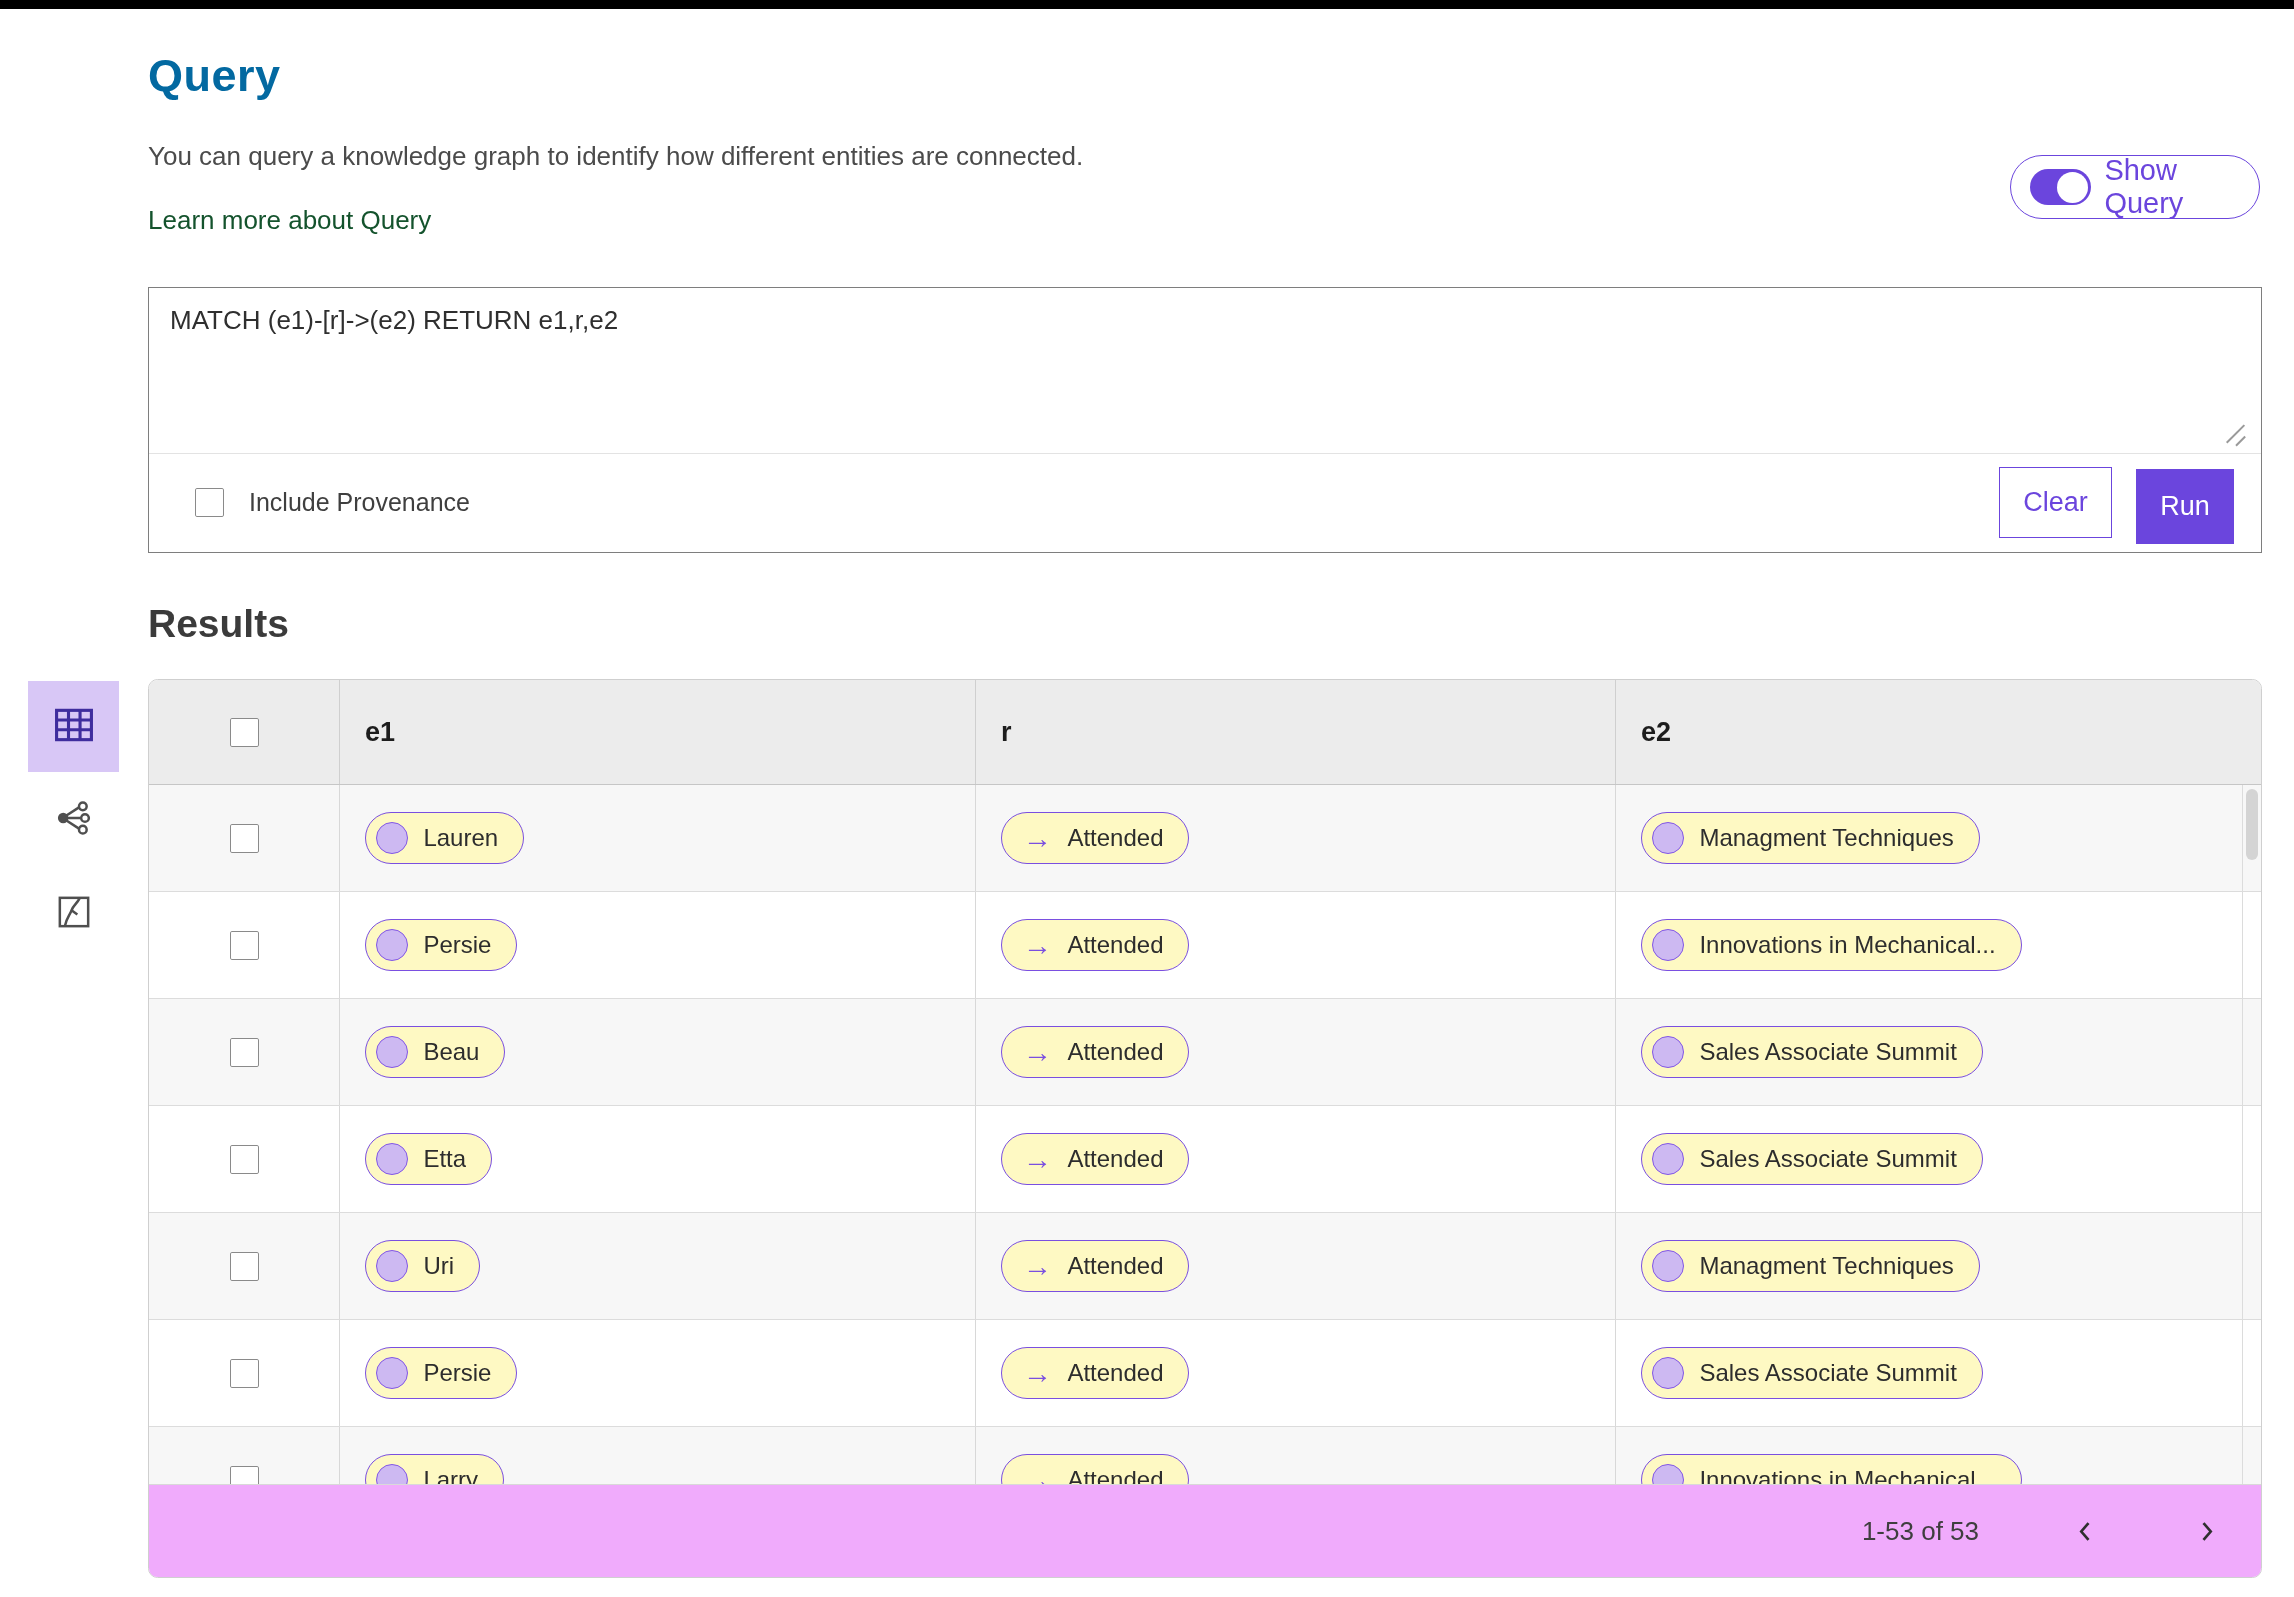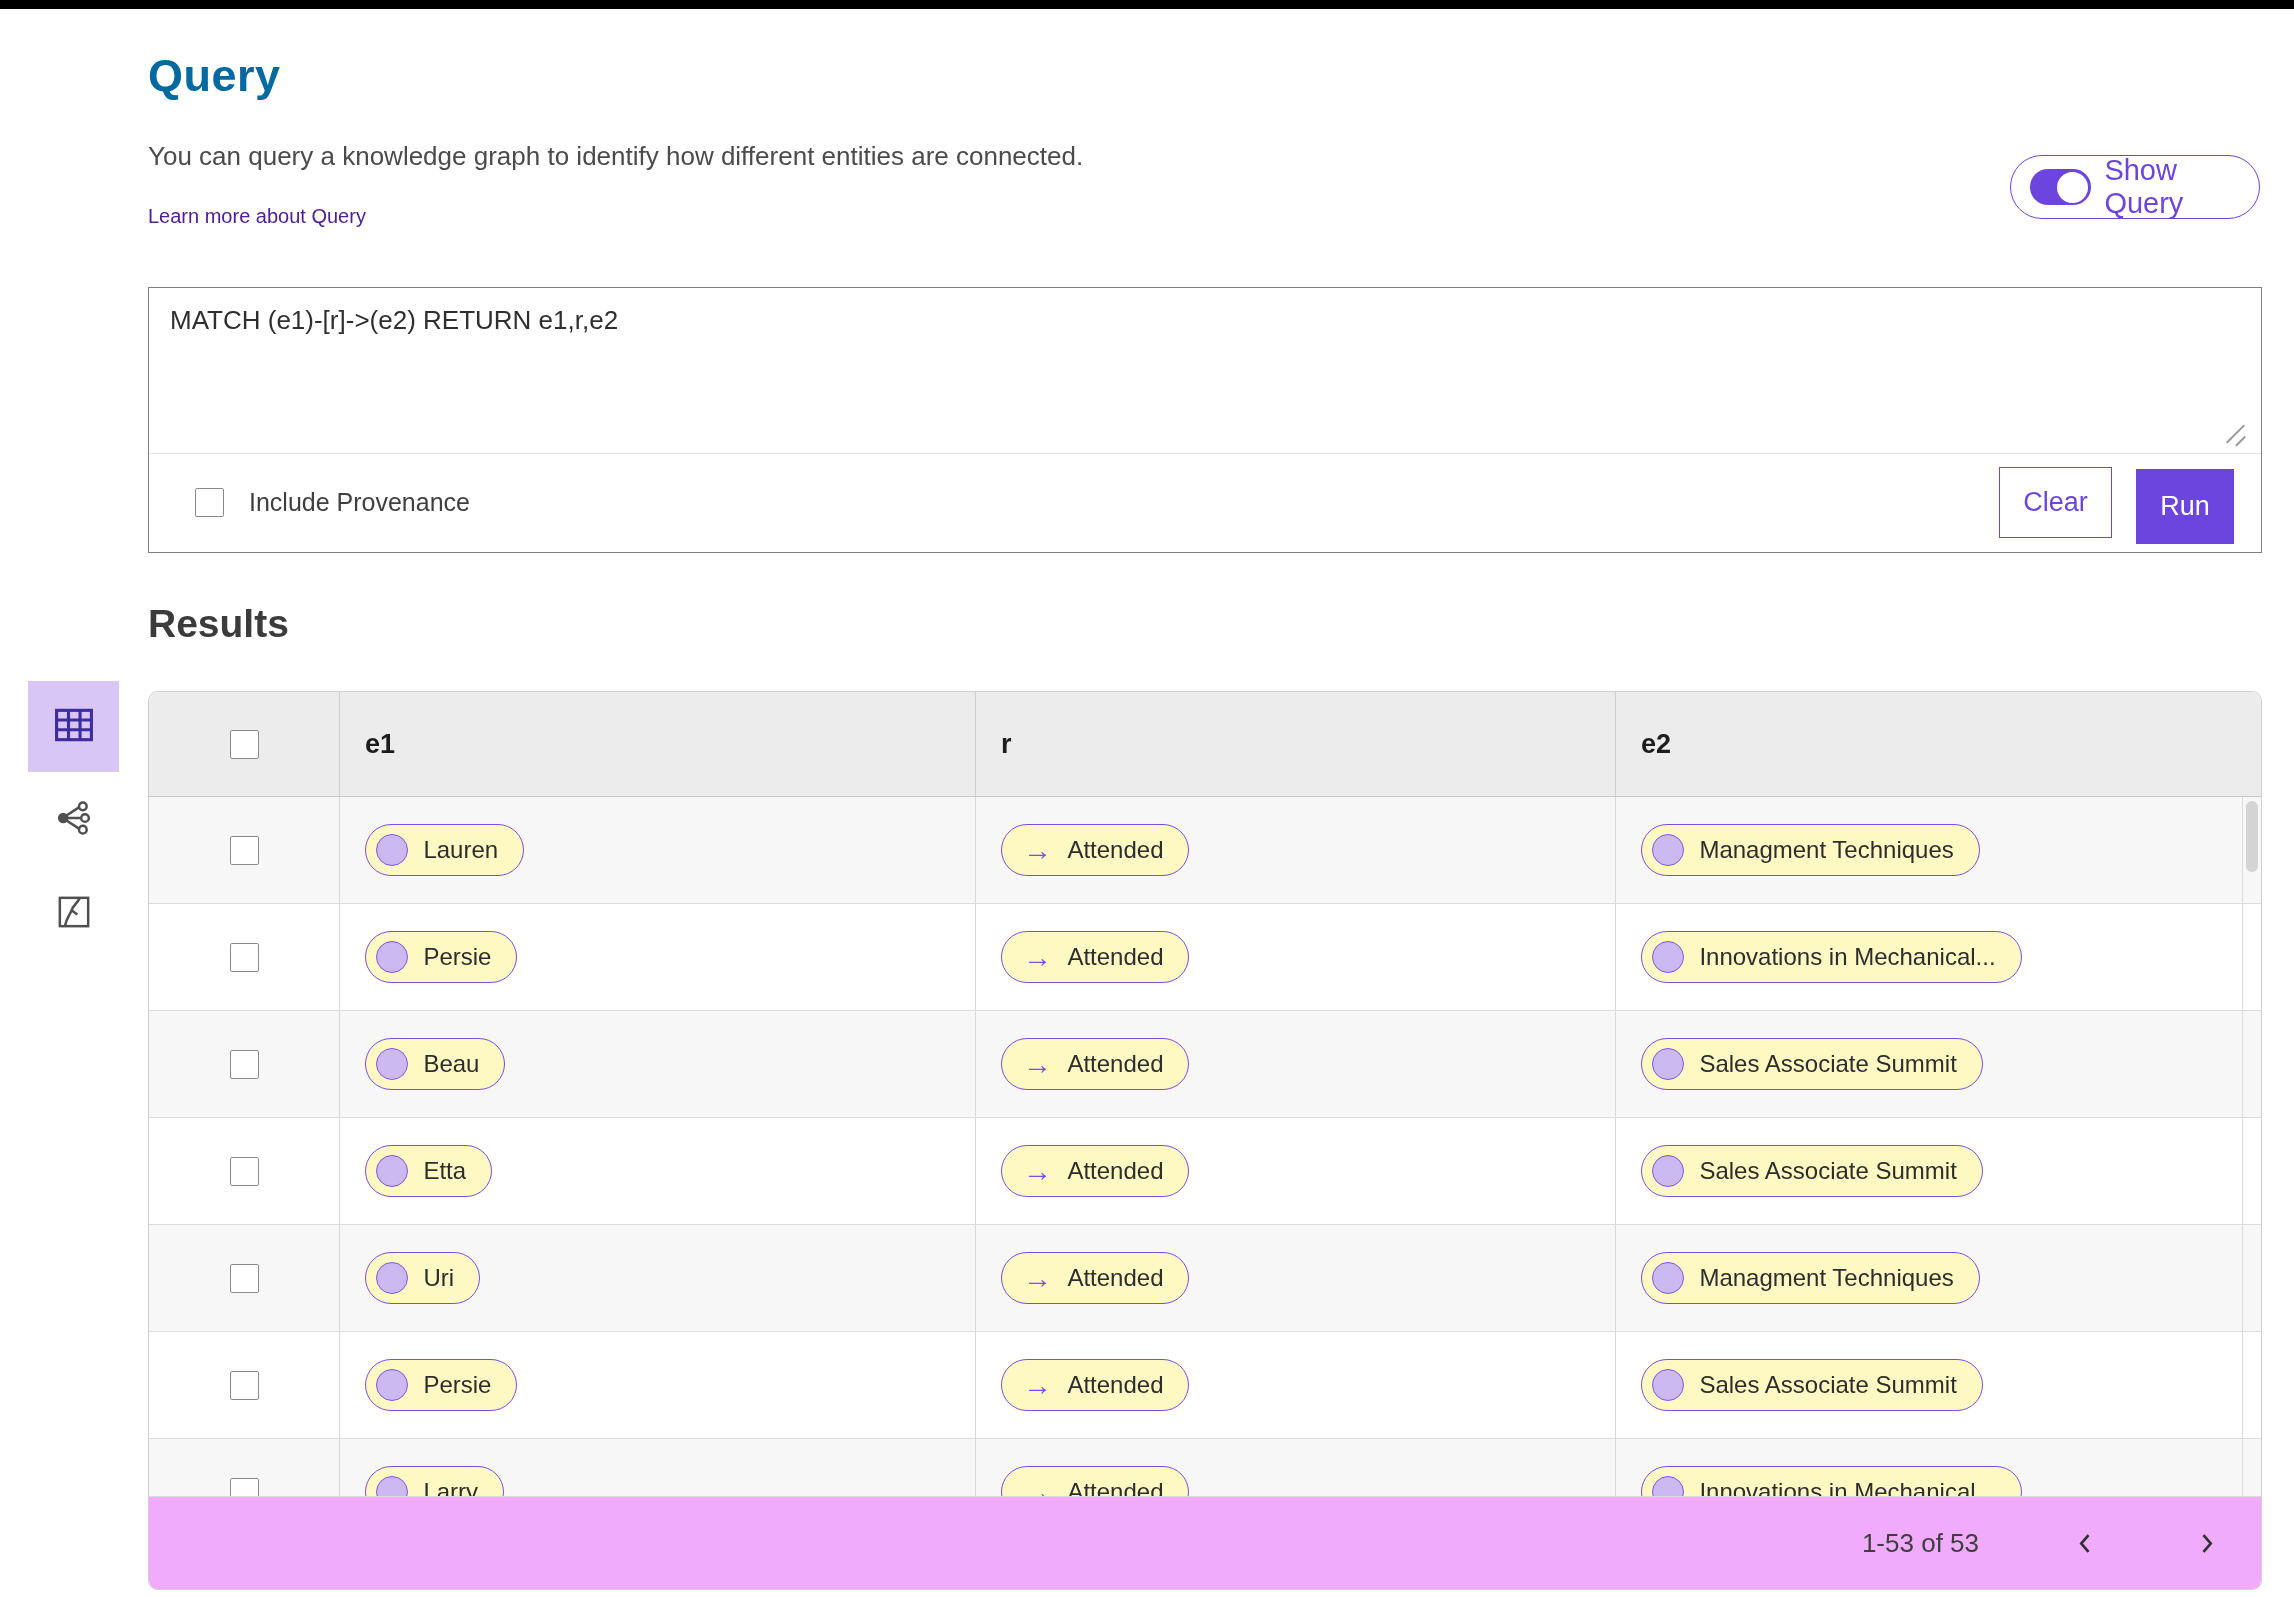--- a/index.html
+++ b/index.html
@@ -5,21 +5,21 @@
   * { margin: 0; padding: 0; box-sizing: border-box; }
   html, body { background: #ffffff; }
   body { font-family: "Liberation Sans", sans-serif; color: #3c3c3c; }
 
   .page { position: relative; width: 2294px; height: 1597px; background: #fff; overflow: hidden; }
   .top-bar { position: absolute; left: 0; top: 0; width: 100%; height: 8.6px; background: #000; }
 
   
   .h1 { position: absolute; left: 148px; top: 50px; font-size: 45px; font-weight: 700; color: #0369a1; letter-spacing: 0.5px; }
   .desc { position: absolute; left: 148px; top: 141px; font-size: 26px; color: #4b4b4b; }
-  .learn-link { position: absolute; left: 148px; top: 205px; font-size: 20px; color: #4c1d95; cursor: pointer; }
+  .learn-link { position: absolute; left: 148px; top: 205px; font-size: 26px; color: #14532d; cursor: pointer; }
 
   .toggle-pill { position: absolute; left: 2010px; top: 155px; width: 250px; height: 64px;
     border: 1.9px solid #6b45dd; border-radius: 32.5px; background: #fff;
     display: flex; align-items: center; padding-left: 19px; gap: 13.4px; cursor: pointer; }
   .switch { position: relative; width: 61px; height: 36px; background: #6b45dd; border-radius: 18px; flex: 0 0 auto; }
   .switch .knob { position: absolute; right: 2.9px; top: 2.9px; width: 31px; height: 31px; background: #fff; border-radius: 50%; }
   .toggle-label { font-size: 29px; color: #6b45dd; }
 
   .query-card { position: absolute; left: 148px; top: 287px; width: 2114px; height: 266px;
     border: 1.9px solid #7e7e7e; background: #fff; }
@@ -45,21 +45,21 @@
 
   
   .h2 { position: absolute; left: 148px; top: 602px; font-size: 39px; font-weight: 700; color: #3b3b3b; }
 
   .view-switcher { position: absolute; left: 28px; top: 681px; width: 91px; }
   .view-item { width: 91px; height: 91px; display: flex; align-items: center; justify-content: center; cursor: pointer; }
   .view-item.selected { background: #d8c7f6; }
   .view-item + .view-item { margin-top: 2.9px; }
 
   .table-card { position: absolute; left: 148px; top: 679px; width: 2114px; height: 899px;
-    border: 1px solid #cfcfcf; border-radius: 9.6px; background: #fff; overflow: hidden; margin-top: 12px; }
+    border: 1px solid #cfcfcf; border-radius: 9.6px; background: #fff; overflow: hidden; }
   .thead { position: relative; display: flex; height: 105px; background: #ececec; border-bottom: 1px solid #c6c6c6; }
   .tbody { position: relative; height: 700px; overflow: hidden; }
   .trow { display: flex; height: 107px; background: #fff; border-bottom: 1px solid #dcdcdc; }
   .trow.odd { background: #f7f7f7; }
   .cell { display: flex; align-items: center; }
   .c-check { width: 191px; justify-content: center; border-right: 1px solid #d8d8d8; flex: 0 0 auto; }
   .c-e1 { width: 636px; padding-left: 25px; border-right: 1px solid #d8d8d8; flex: 0 0 auto; }
   .c-r  { width: 640px; padding-left: 25px; border-right: 1px solid #d8d8d8; flex: 0 0 auto; }
   .c-e2 { flex: 1 1 auto; padding-left: 25px; }
   .thead .cell { font-size: 27px; font-weight: 700; color: #1d1d1d; }

